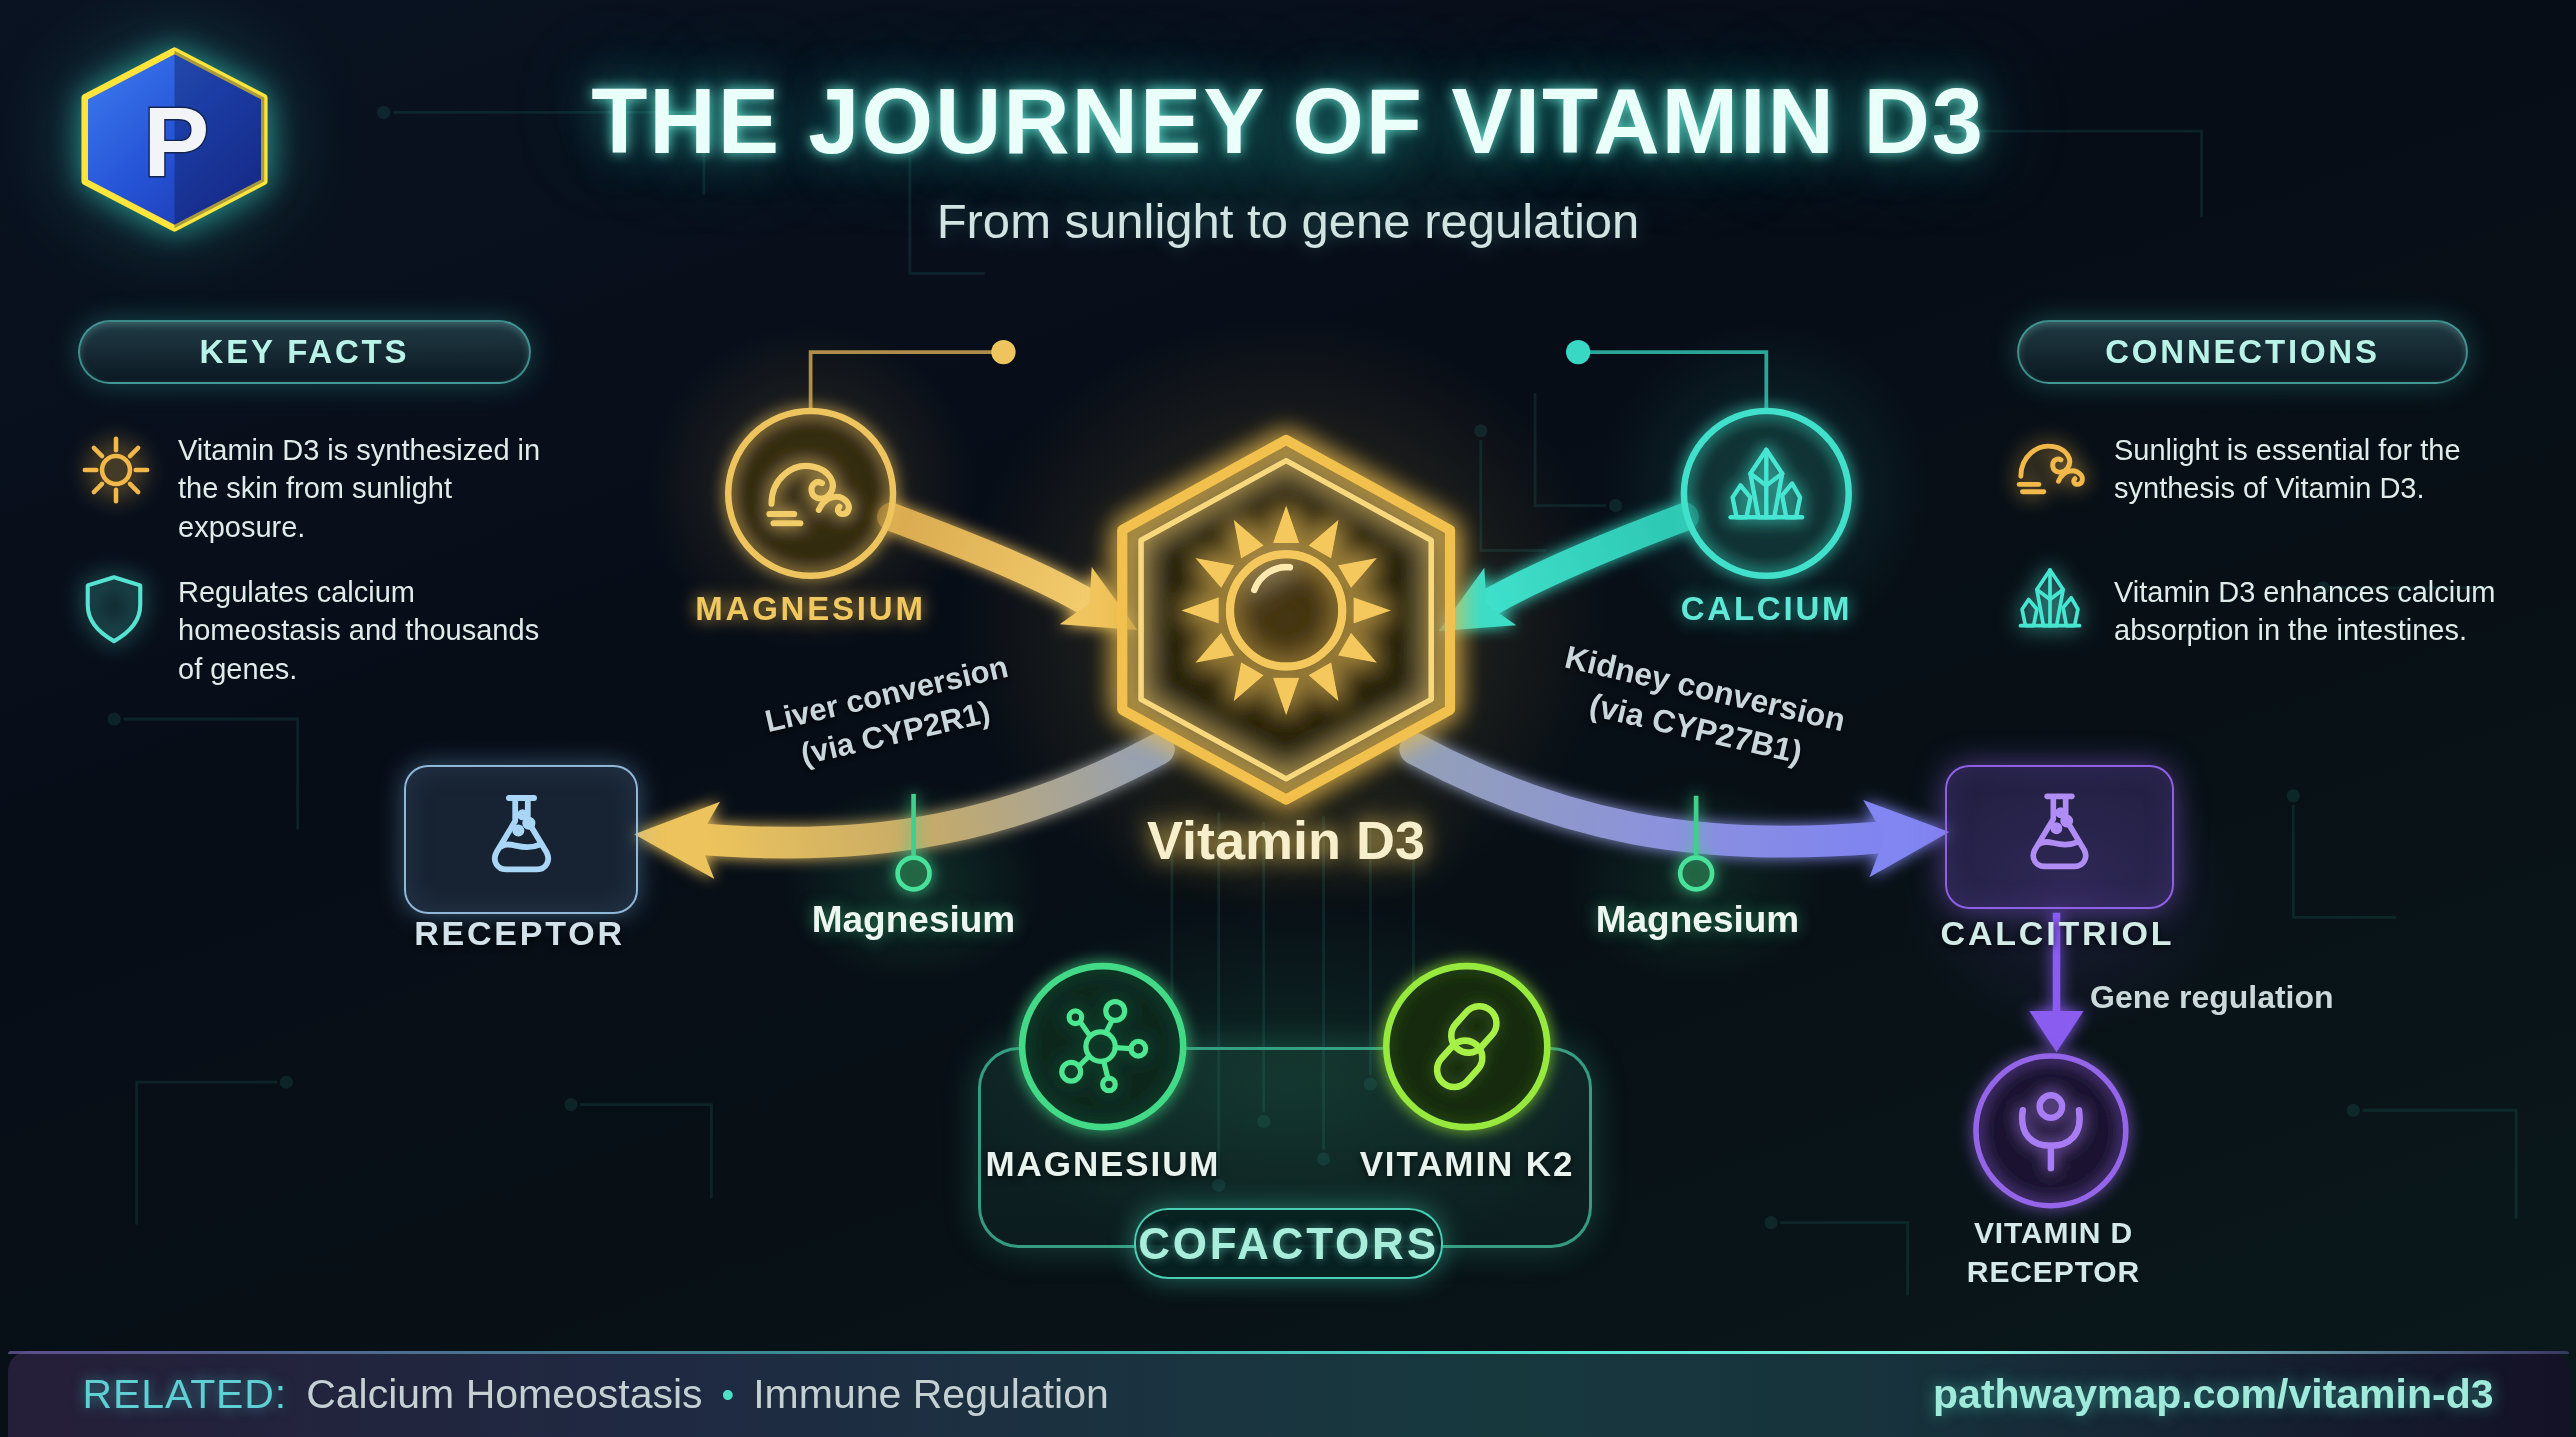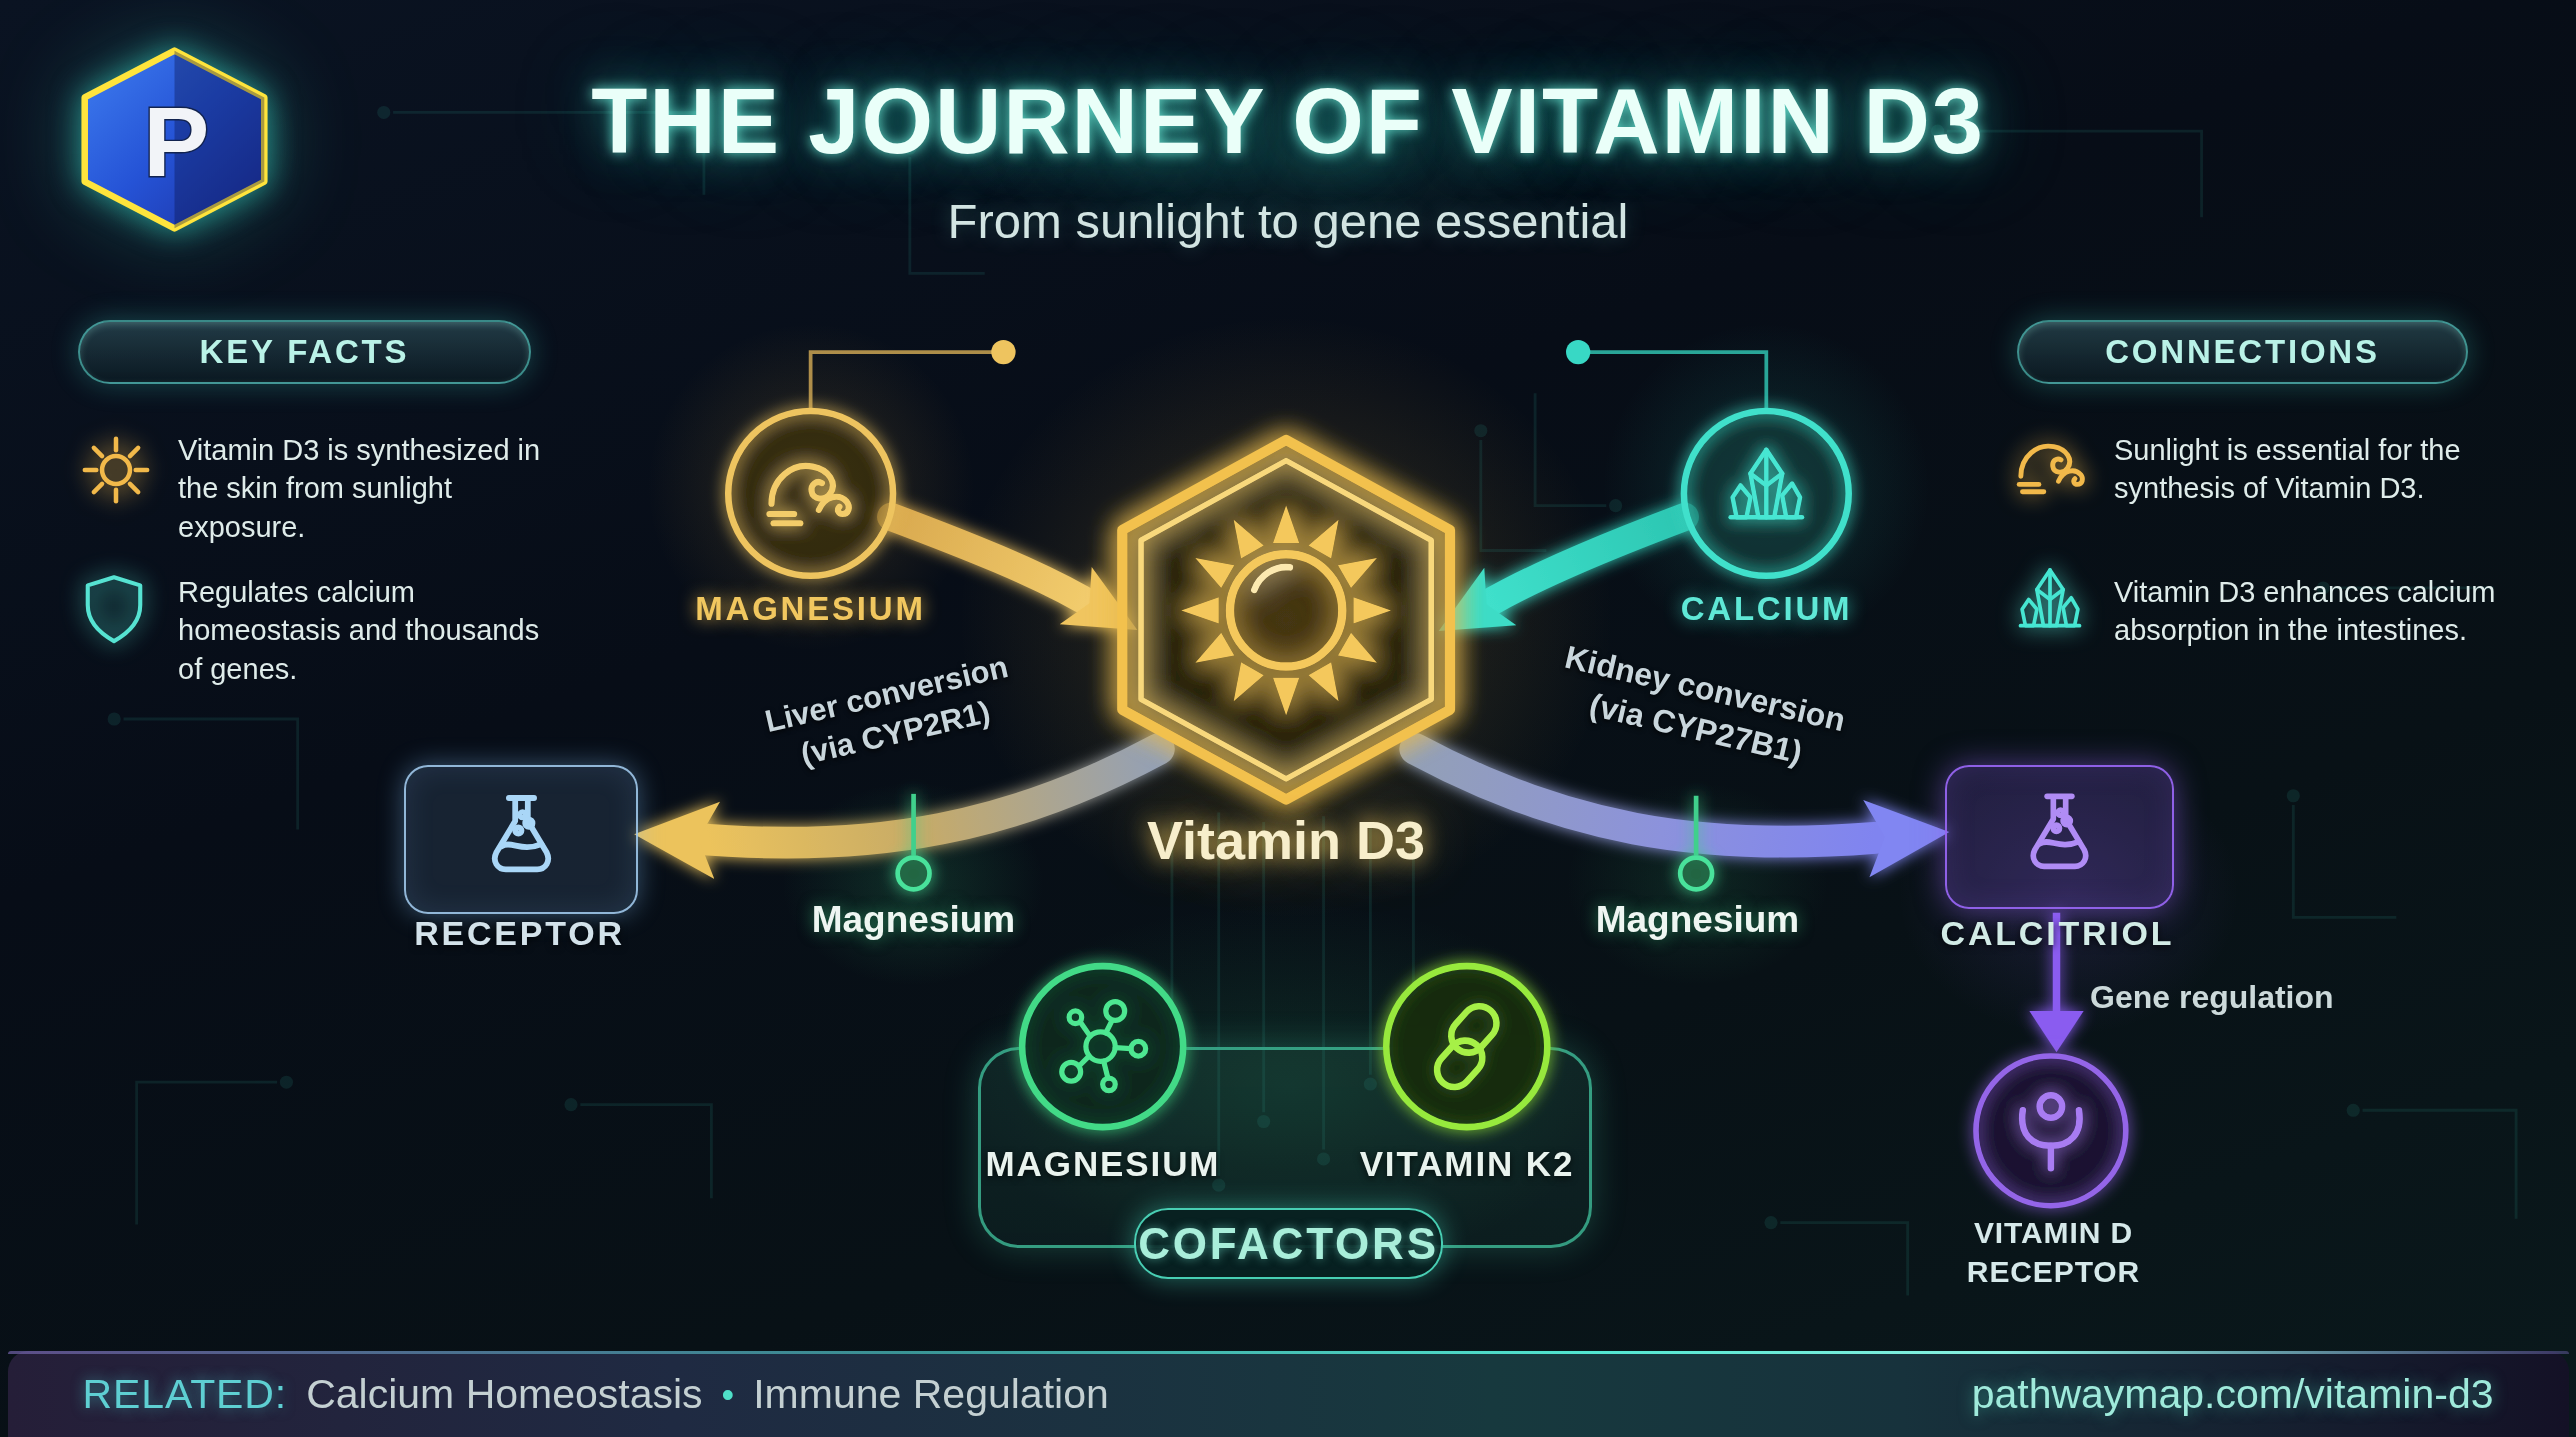--- a/index.html
+++ b/index.html
@@ -93,21 +93,21 @@
     box-shadow:0 0 26px rgba(70,220,190,.45);text-shadow:0 0 9.4px rgba(120,240,220,.5);}
 
   #footer{left:7.5px;right:7.5px;bottom:0;height:87px;border-radius:20.6px 20.6px 0 0;
     background:linear-gradient(90deg,#251e38 0%,#1f2a42 26%,#17393e 58%,#17323c 74%,#141126 100%);
     display:flex;align-items:center;justify-content:space-between;padding:0 75px;box-sizing:border-box;}
   #footer::before{content:"";position:absolute;left:0;right:0;top:0;height:2.8px;border-radius:20.6px 20.6px 0 0;
     background:linear-gradient(90deg,rgba(130,110,190,.6),rgba(70,190,185,.7) 35%,#52e6d1 62%,#8af0e0 78%,rgba(100,90,160,.5));}
   .related{display:flex;align-items:center;gap:19px;font-size:41px;color:#c4d0d2;}
   .related-label{color:#5ecfd2;font-weight:normal;letter-spacing:0.9px;text-shadow:0 0 13px rgba(70,200,200,.6);}
   .dot-sep{color:#4fe0c8;font-size:36px;}
-  .site-url{font-size:41px;font-weight:normal;color:#9feadb;text-decoration:none;text-shadow:0 0 15px rgba(80,230,200,.5);}
+  .site-url{font-size:41px;font-weight:bold;color:#9feadb;text-decoration:none;text-shadow:0 0 15px rgba(80,230,200,.5);}
 </style>
 </head>
 <body>
 
 <svg width="0" height="0" style="position:absolute" aria-hidden="true">
   <defs>
     <linearGradient id="gA1" gradientUnits="userSpaceOnUse" x1="950" y1="550" x2="1160" y2="645">
       <stop offset="0" stop-color="#d9a94e"></stop>
         <stop offset="1" stop-color="#f2cc6d"></stop>
     </linearGradient>
@@ -355,21 +355,21 @@
     </g>
   </svg>
 
   <svg class="abs" id="logo" viewBox="0 0 232 210">
     <path d="M116,10 L212,60 L212,150 L116,200 L20,150 L20,60 Z" fill="url(#gLogo)" stroke="#ffe43c" stroke-width="7" stroke-linejoin="round"></path>
     <path d="M116,10 L212,60 L212,150 L116,200 Z" fill="rgba(8,16,70,0.35)"></path>
     <text x="118" y="144" text-anchor="middle" font-size="106" font-weight="bold" fill="#f2f4f8" stroke="#12234f" stroke-width="3" paint-order="stroke" font-family="Liberation Sans, sans-serif">P</text>
   </svg>
 
   <div class="abs title">THE JOURNEY OF VITAMIN D3</div>
-  <div class="abs subtitle">From sunlight to gene essential</div>
+  <div class="abs subtitle">From sunlight to gene regulation</div>
 
   <div class="abs panel-head" id="kf-head">KEY FACTS</div>
   <svg class="abs fact-icon" id="kf1-icon" viewBox="0 0 100 100">
       <use href="#icon-sunface" stroke="#f2b94a" stroke-width="5.5"></use>
     </svg>
   <div class="abs fact-text" id="kf1-text">Vitamin D3 is synthesized in the skin from sunlight exposure.</div>
   <svg class="abs fact-icon" id="kf2-icon" viewBox="0 0 100 100">
       <use href="#icon-shield" stroke="#56e3d2" stroke-width="5"></use>
     </svg>
   <div class="abs fact-text" id="kf2-text">Regulates calcium homeostasis and thousands of genes.</div>

